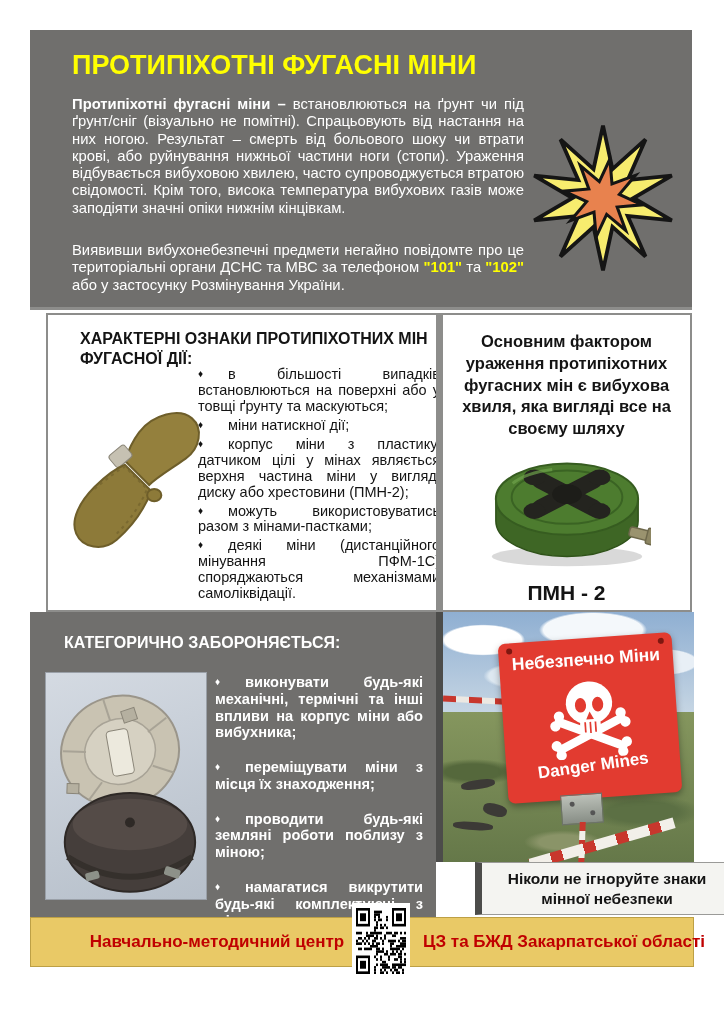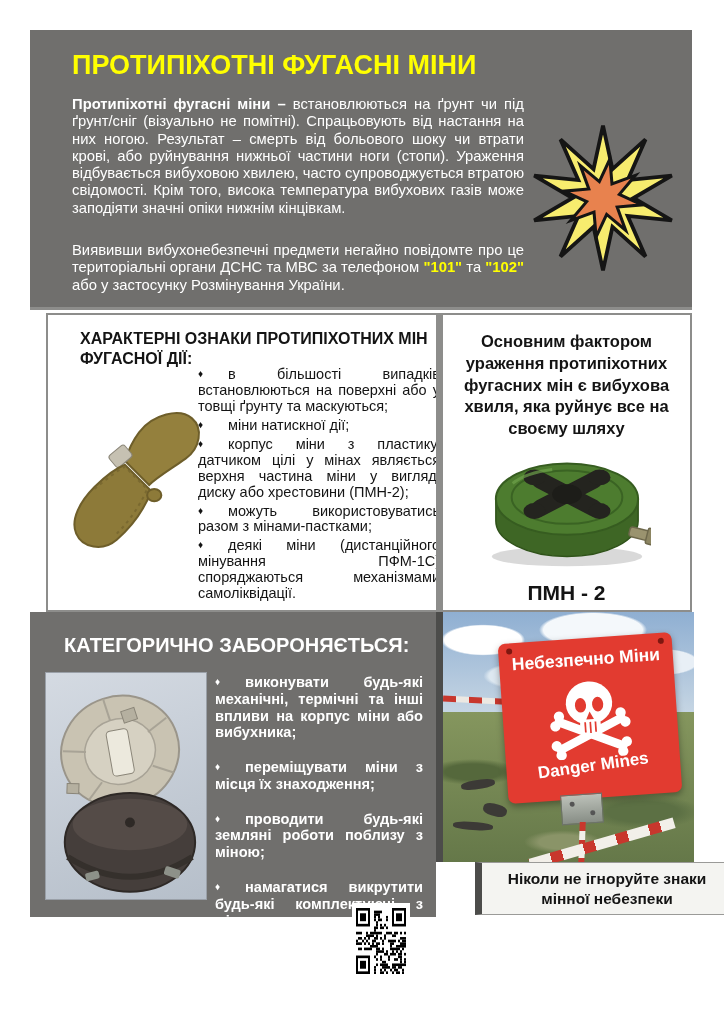--- a/index.html
+++ b/index.html
@@ -23,21 +23,21 @@
   .char-list li { font-size:14.5px; line-height:1.1; color:#141414; text-align:justify; margin-bottom:3px; }
   .glyph { display:inline-block; width:30px; font-size:10px; vertical-align:2px; }
 
   .mid-right { position:absolute; left:436px; top:313px; width:256px; height:299px; background:#fff; border:2px solid #8d8d8b; border-left:7px solid #8d8d8b; }
   .impact-text { margin:16px 12px 0; font-size:16.5px; font-weight:bold; color:#141414; text-align:center; line-height:1.32; }
   .pmn2 { position:absolute; left:40px; top:126px; width:168px; height:140px; }
   .pmn2-caption { position:absolute; left:0; right:0; top:266px; text-align:center; font-size:21px; font-weight:bold; color:#141414; }
 
   
   .bot-left { position:absolute; left:30px; top:612px; width:406px; height:305px; background:#706f6d; }
-  .forbid-heading { position:absolute; left:34px; top:22px; font-size:20px; font-weight:bold; color:#ffffff;text-align:center; }
+  .forbid-heading { position:absolute; left:34px; top:22px; font-size:16px; font-weight:bold; color:#ffffff;text-align:center; }
   .mines-photo { position:absolute; left:15px; top:60px; width:162px; height:228px; background:linear-gradient(160deg,#d4dae2,#b6bfca); border:1px solid #9aa0a8; }
   .forbid-list { position:absolute; left:185px; top:44px; width:208px; list-style:none; }
   .forbid-list li { font-size:14.6px; line-height:1.15; font-weight:bold; color:#ffffff; text-align:justify; margin-bottom:3px;margin-top:18px; }
 
   .bot-right { position:absolute; left:436px; top:612px; width:258px; height:303px; }
   .danger-photo { position:relative; width:258px; height:250px; border-left:7px solid #4c4c4a; overflow:hidden; }
   .sky { position:absolute; left:0; top:0; right:0; height:105px;
          background: radial-gradient(ellipse 70px 26px at 40px 28px, #ffffff 55%, transparent 60%),
                      radial-gradient(ellipse 90px 30px at 150px 18px, #f4f8fb 55%, transparent 60%),
                      radial-gradient(ellipse 60px 22px at 220px 50px, #e8eff6 55%, transparent 60%),
@@ -106,21 +106,21 @@
     <ul class="char-list">
       <li><span class="glyph">♦</span><span>в більшості випадків встановлюються на поверхні або у товщі ґрунту та маскуються;</span></li>
       <li><span class="glyph">♦</span><span>міни натискної дії;</span></li>
       <li><span class="glyph">♦</span><span>корпус міни з пластику, датчиком цілі у мінах являється верхня частина міни у вигляді диску або хрестовини (ПМН-2);</span></li>
       <li><span class="glyph">♦</span><span>можуть використовуватись разом з мінами-пастками;</span></li>
       <li><span class="glyph">♦</span><span>деякі міни (дистанційного мінування ПФМ-1С) споряджаються механізмами самоліквідації.</span></li>
     </ul>
   </div>
 
   <div class="mid-right">
-    <p class="impact-text">Основним фактором ураження протипіхотних фугасних мін є вибухова хвиля, яка руйнує все на своєму шляху</p>
+    <p class="impact-text">Основним фактором ураження протипіхотних фугасних мін є вибухова хвиля, яка вигляді все на своєму шляху</p>
     <svg class="pmn2" viewBox="0 0 170 140">
       <ellipse cx="85" cy="116" rx="76" ry="10" fill="rgba(0,0,0,0.15)"></ellipse>
       <path d="M13 58 L13 80 A72 36 0 0 0 157 80 L157 58 Z" fill="#3e6625" stroke="#2f5219" stroke-width="1.5"></path>
       <ellipse cx="85" cy="58" rx="72" ry="36" fill="#4d7c2f" stroke="#365c20" stroke-width="2"></ellipse>
       <ellipse cx="85" cy="56" rx="56" ry="27" fill="none" stroke="#3a6323" stroke-width="2"></ellipse>
       <g stroke="#24241f" stroke-width="17" stroke-linecap="round">
         <line x1="58" y1="39" x2="112" y2="67"></line>
         <line x1="112" y1="39" x2="58" y2="67"></line>
       </g>
       <ellipse cx="52" cy="36" rx="11" ry="8" fill="#24241f"></ellipse>
@@ -215,20 +215,24 @@
       <div class="bracket">
           <i></i>
           <i></i>
         </div>
       <div class="stick"></div>
       <div class="tape-line2"></div>
     </div>
     <div class="warn-caption">Ніколи не ігноруйте знаки мінної небезпеки</div>
   </div>
 
+  <div class="footer-band">
+    <div class="footer-left">Навчально-методичний центр</div>
+    <div class="footer-right">ЦЗ та БЖД Закарпатської області</div>
+  </div>
   <div class="qr-tile">
     <svg viewBox="0 0 25 25" preserveAspectRatio="none" fill="#000">
         <rect x="9" y="1" width="1" height="1"></rect>
         <rect x="10" y="1" width="1" height="1"></rect>
         <rect x="11" y="1" width="1" height="1"></rect>
         <rect x="12" y="1" width="1" height="1"></rect>
         <rect x="9" y="2" width="1" height="1"></rect>
         <rect x="10" y="2" width="1" height="1"></rect>
         <rect x="11" y="2" width="1" height="1"></rect>
         <rect x="9" y="3" width="1" height="1"></rect>

